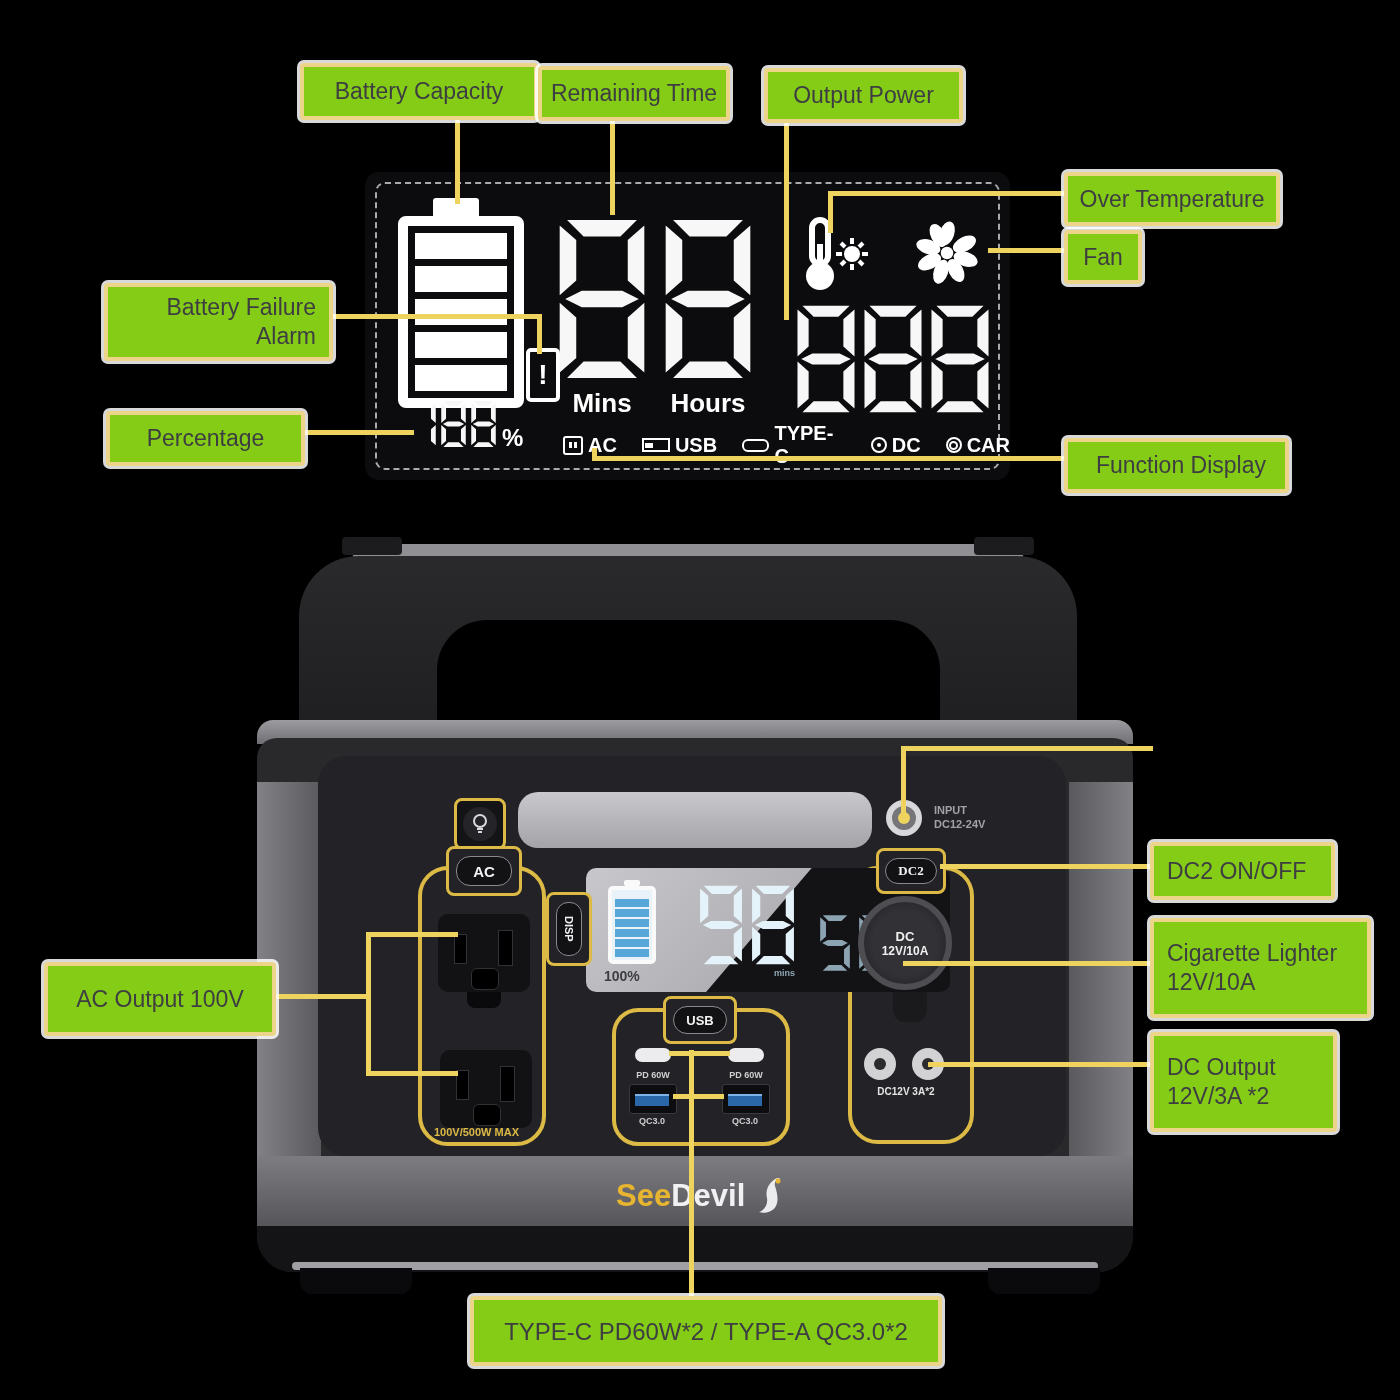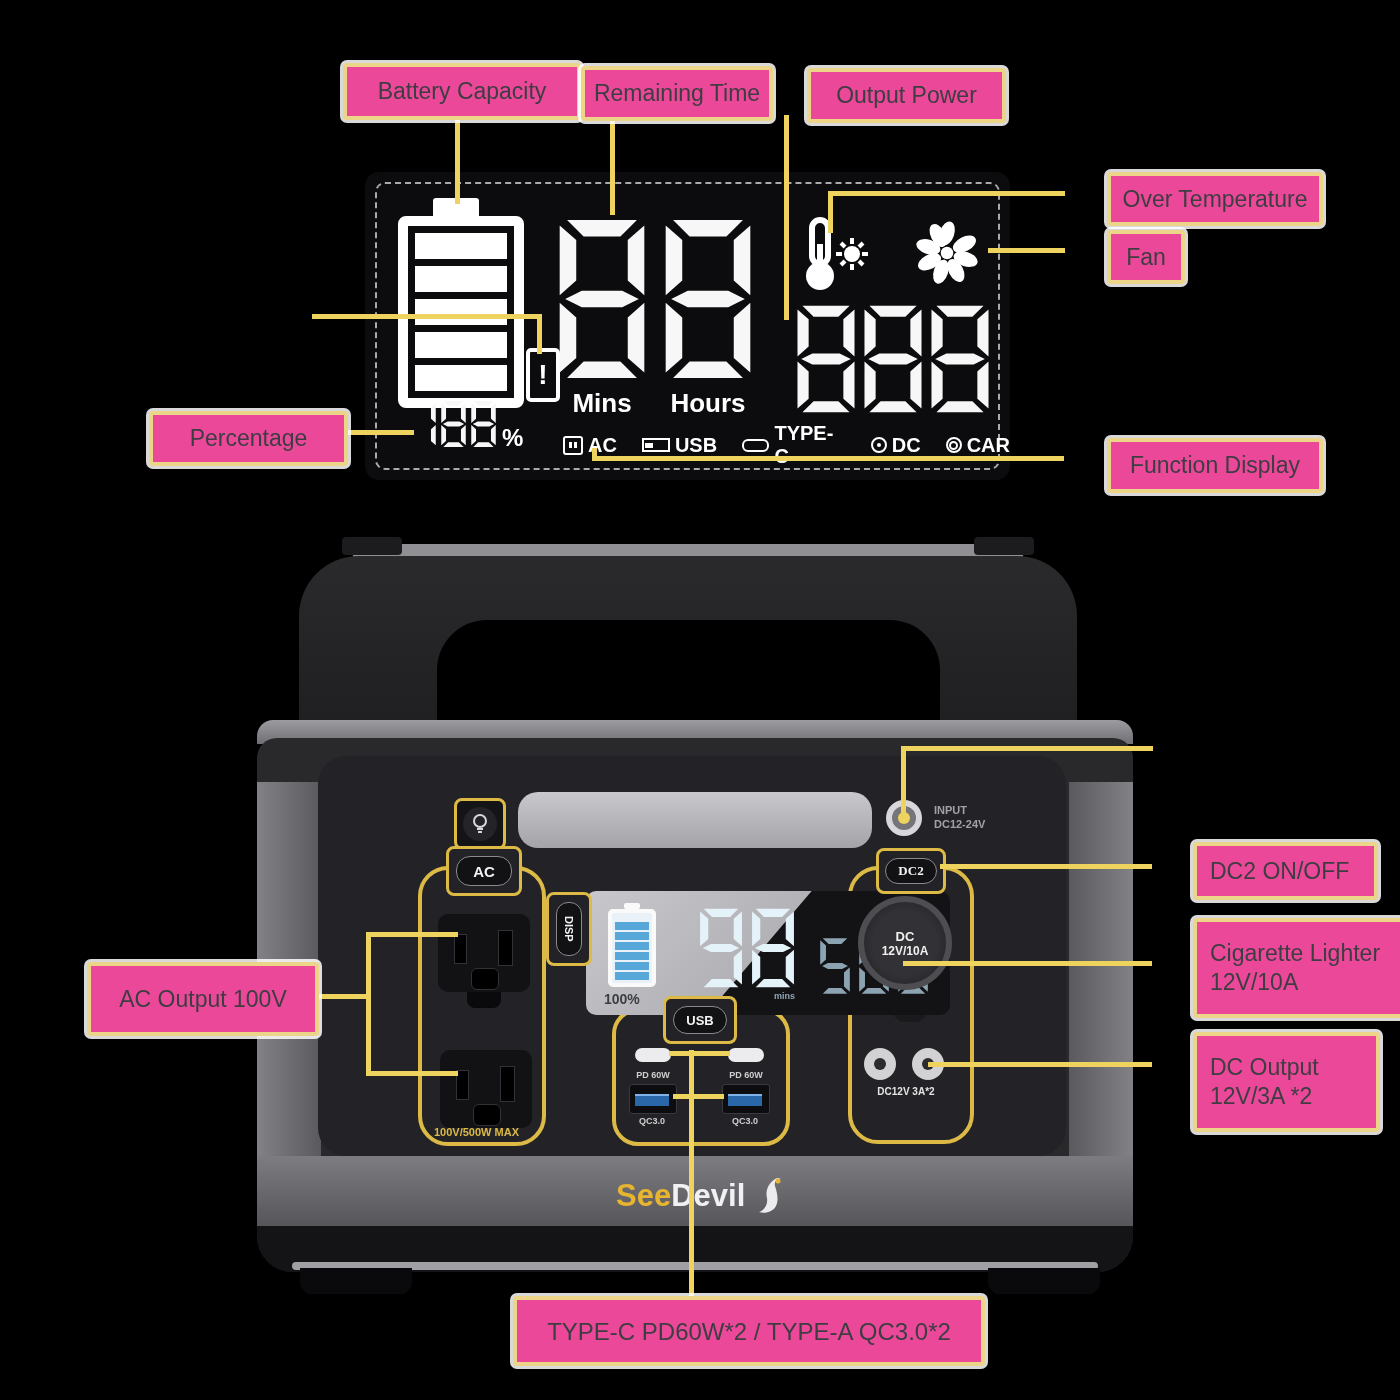--- a/index.html
+++ b/index.html
@@ -1,22 +1,22 @@
 <!DOCTYPE html>
 <html><head>
 <meta charset="utf-8">
 <style>
   html,body{margin:0;padding:0;background:#000;}
   #canvas{position:relative;width:1400px;height:1400px;background:#000;overflow:hidden;
           font-family:"Liberation Sans",sans-serif;}
   .abs{position:absolute;}
   
-  .callout{position:absolute;background:#ec4899;border:4px solid #ecd489;border-radius:4px;
+  .callout{position:absolute;background:#84cc16;border:4px solid #ecd489;border-radius:4px;
            box-shadow:0 0 0 3px rgba(255,255,255,.85);color:#3d3d42;font-size:23px;
-           display:flex;align-items:center;justify-content:center;z-index:70;line-height:29px;margin-left:43px;}
+           display:flex;align-items:center;justify-content:center;z-index:70;line-height:29px;}
   .callout.left-align{justify-content:flex-start;padding-left:13px;}
   .callout.right-align{justify-content:flex-end;padding-right:13px;text-align:right;}
   .callout .stack{display:flex;flex-direction:column;}
   
   .cl{position:absolute;background:#eed35f;z-index:60;}
   
   #lcd-panel{position:absolute;left:365px;top:172px;width:645px;height:308px;background:#0c0c0e;
              border-radius:14px;z-index:10;}
   #lcd-panel .dash{position:absolute;left:10px;top:10px;right:10px;bottom:10px;
                    border:2px dashed rgba(255,255,255,.65);border-radius:10px;}
@@ -222,24 +222,30 @@
     </div>
   <div class="callout" style="left:764px;top:68px;width:191px;height:47px;">
     <span>Output Power</span>
     </div>
   <div class="callout" style="left:1064px;top:172px;width:208px;height:46px;">
     <span>Over Temperature</span>
     </div>
   <div class="callout" style="left:1064px;top:230px;width:70px;height:46px;">
     <span>Fan</span>
     </div>
+  <div class="callout right-align" style="left:104px;top:283px;width:208px;height:70px;">
+    <span class="stack" style="align-items:flex-end;">
+      <span>Battery Failure</span>
+      <span>Alarm</span>
+    </span>
+    </div>
   <div class="callout" style="left:106px;top:411px;width:191px;height:47px;">
     <span>Percentage</span>
     </div>
-  <div class="callout" style="left:1064px;top:438px;width:208px;height:47px;">
+  <div class="callout" style="left:1064px;top:438px;width:208px;height:47px;padding-left:9px;">
     <span>Function Display</span>
     </div>
 
   <div class="dev" style="left:352px;top:544px;width:672px;height:16px;background:#909094;border-radius:8px;"></div>
   <div class="dev" style="left:342px;top:537px;width:60px;height:18px;background:#1c1c1e;border-radius:4px;"></div>
   <div class="dev" style="left:974px;top:537px;width:60px;height:18px;background:#1c1c1e;border-radius:4px;"></div>
   <div class="dev" style="left:299px;top:556px;width:778px;height:190px;background:linear-gradient(#2a2a2d,#1e1e20);
               border-radius:60px 60px 0 0;"></div>
   <div class="dev" style="left:437px;top:620px;width:503px;height:126px;background:#000;border-radius:50px 50px 0 0;"></div>
 
@@ -289,21 +295,21 @@
     <span class="slot" style="left:16px;top:20px;width:11px;height:28px;"></span>
     <span class="slot" style="left:60px;top:16px;width:13px;height:34px;"></span>
     <span class="slot" style="left:33px;top:54px;width:26px;height:20px;border-radius:6px;"></span>
   </div>
   <div class="tiny" style="left:434px;top:1126px;font-size:11px;color:#dcba45;z-index:22;text-align:right;">100V/500W MAX</div>
 
   <div class="ybox" style="left:546px;top:892px;width:40px;height:68px;">
     <span class="pill" style="width:24px;height:52px;border-radius:12px;font-size:11px;writing-mode:vertical-rl;">DISP</span>
   </div>
 
-  <div class="dev" style="left:586px;top:868px;width:364px;height:124px;background:#131316;border-radius:10px;overflow:hidden;z-index:21;margin-top:23px;">
+  <div class="dev" style="left:586px;top:868px;width:364px;height:124px;background:#131316;border-radius:10px;overflow:hidden;z-index:21;">
     <div class="abs" style="left:0;top:0;width:100%;height:100%;background:linear-gradient(135deg,#c8c8cc,#9b9b9f);
                 clip-path:polygon(0 0,62% 0,33% 100%,0 100%);"></div>
     <div class="abs" style="left:22px;top:12px;">
       <div class="abs" style="left:16px;top:0;width:16px;height:6px;background:#fafafa;border-radius:2px;"></div>
       <div class="abs" style="left:0;top:6px;width:48px;height:78px;border:4px solid #fafafa;border-radius:5px;
                   background:#e8f2f8;padding:3px;box-sizing:border-box;display:flex;flex-direction:column-reverse;gap:2px;">
         <i style="height:8px;background:#57a8d8;display:block;"></i>
         <i style="height:8px;background:#57a8d8;display:block;"></i>
         <i style="height:8px;background:#57a8d8;display:block;"></i>
         <i style="height:8px;background:#57a8d8;display:block;"></i>

